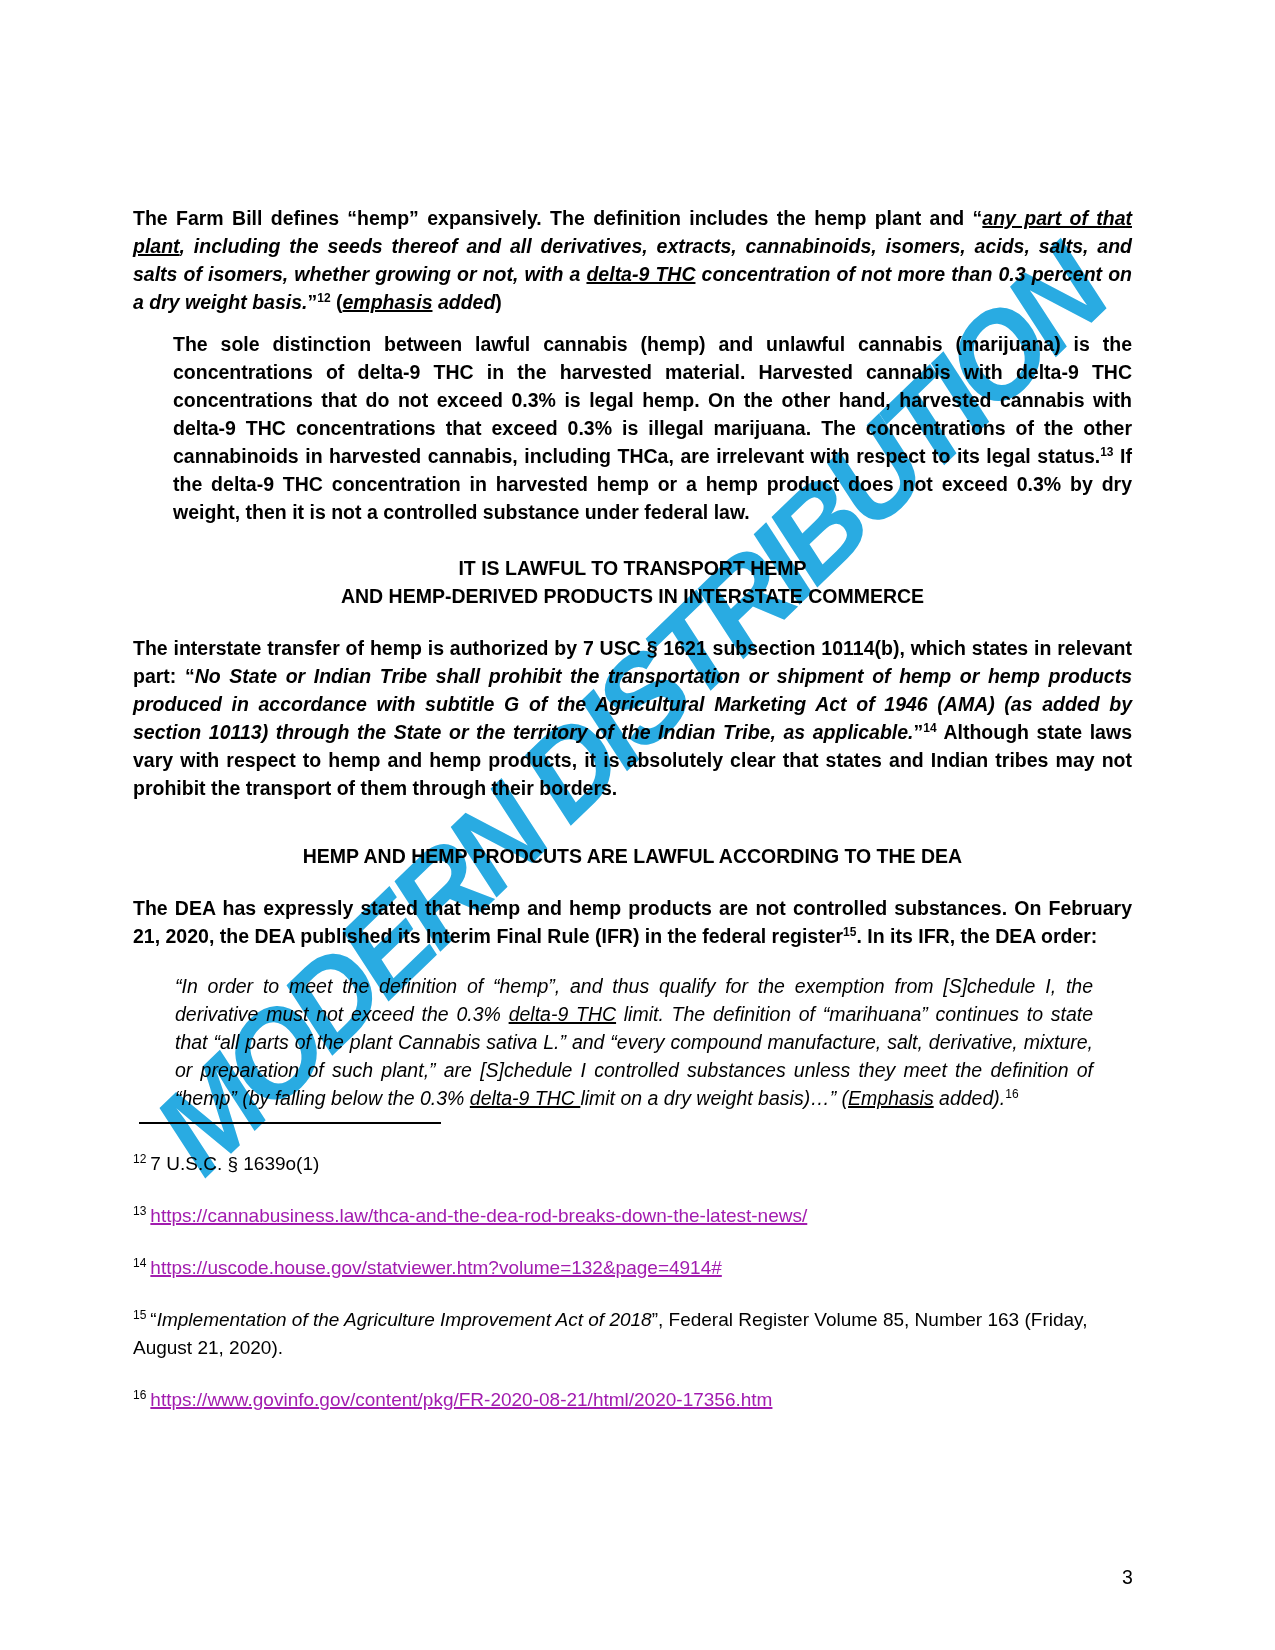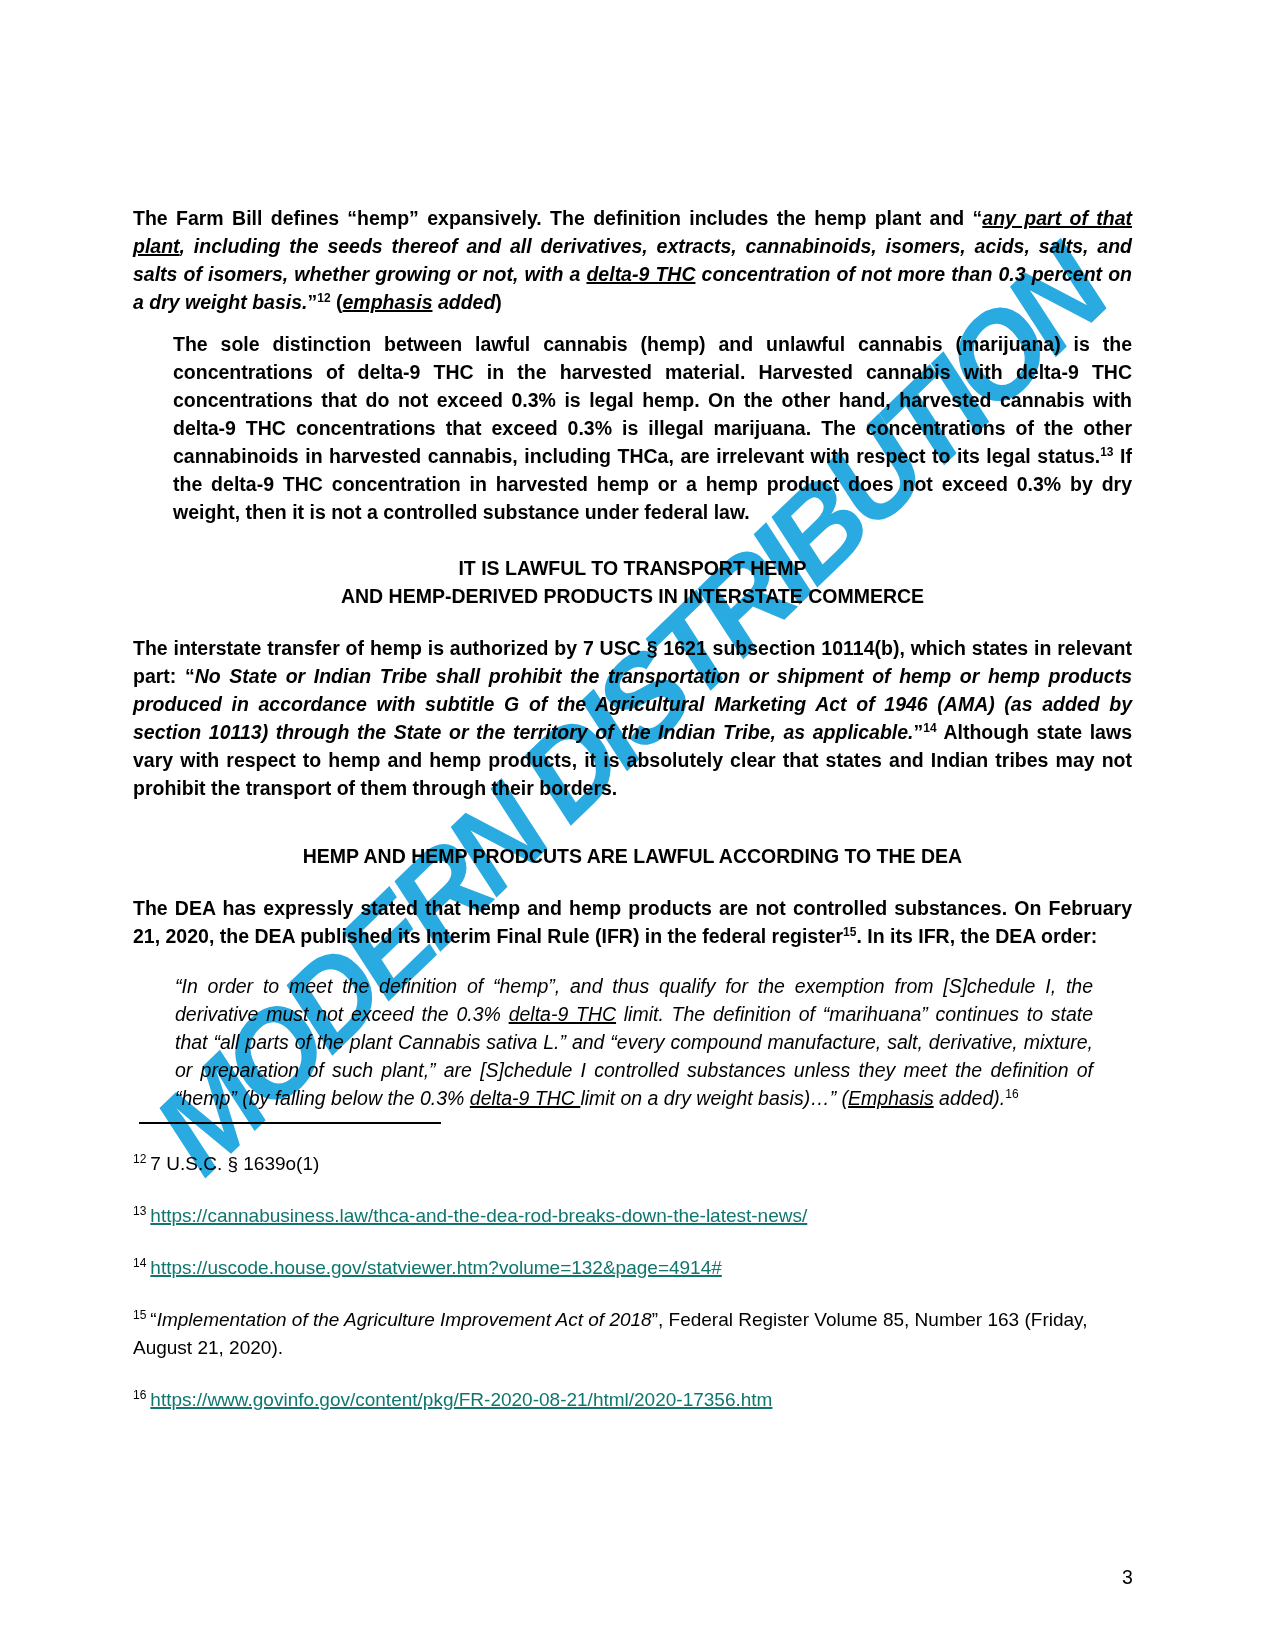--- a/index.html
+++ b/index.html
@@ -41,21 +41,21 @@
   .blk-1{margin-top:14px;margin-left:40px;}
   .blk-2{margin-top:28px;}
   .blk-3{margin-top:24px;}
   .blk-4{margin-top:40px;}
   .blk-5{margin-top:20px;}
   .blk-6{margin-top:24px;}
   .blk-7{margin-top:22px;}
   .run-i{font-style:italic;}
   .run-u{text-decoration:underline;text-decoration-thickness:1.5px;}
   .run-sup{font-size:12px;line-height:0;vertical-align:super;}
-  .run-link{color:#0f766e;text-decoration:underline;text-decoration-thickness:1.5px;cursor:pointer;}
+  .run-link{color:#a21caf;text-decoration:underline;text-decoration-thickness:1.5px;cursor:pointer;}
   .fn-sep{
     border:none;margin:10px 0 0 6px;
     width:302px;height:0;
     border-top:2px solid #000;
   }
   .footnotes{font-size:19px;line-height:28px;}
   .footnote{margin-top:24px;text-align:left;}
   .footnote:first-of-type{margin-top:26px;}
   .fn-id{font-size:12px;line-height:0;vertical-align:super;margin-right:4px;}
   .page-number{

